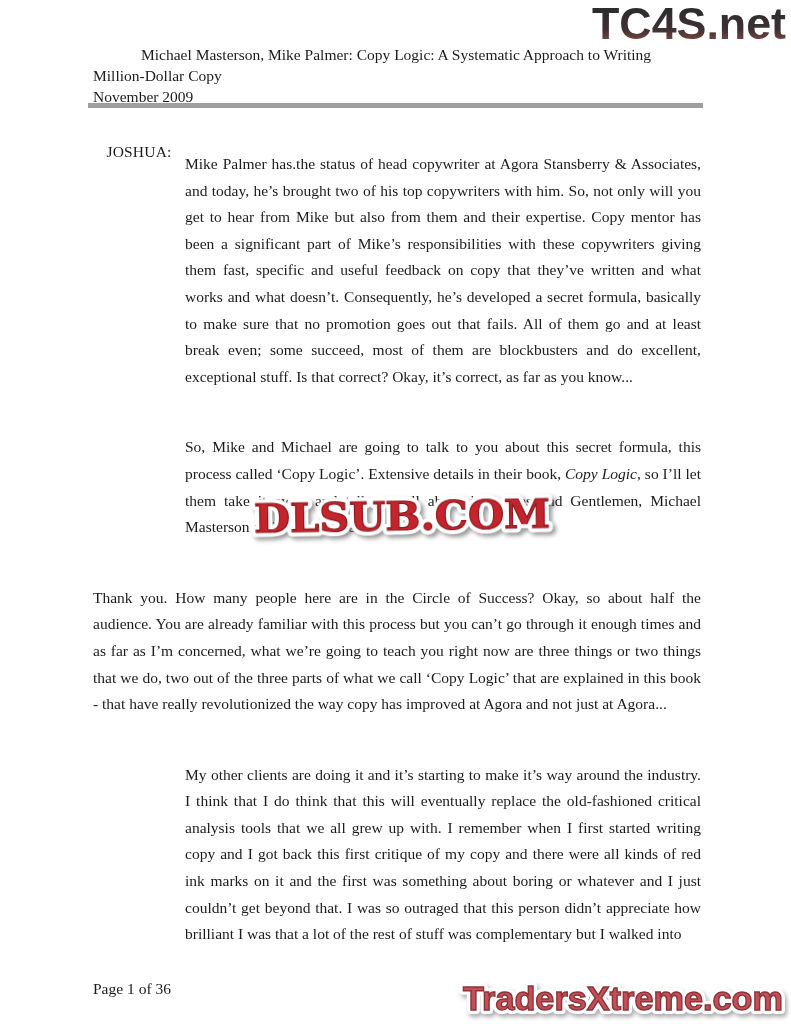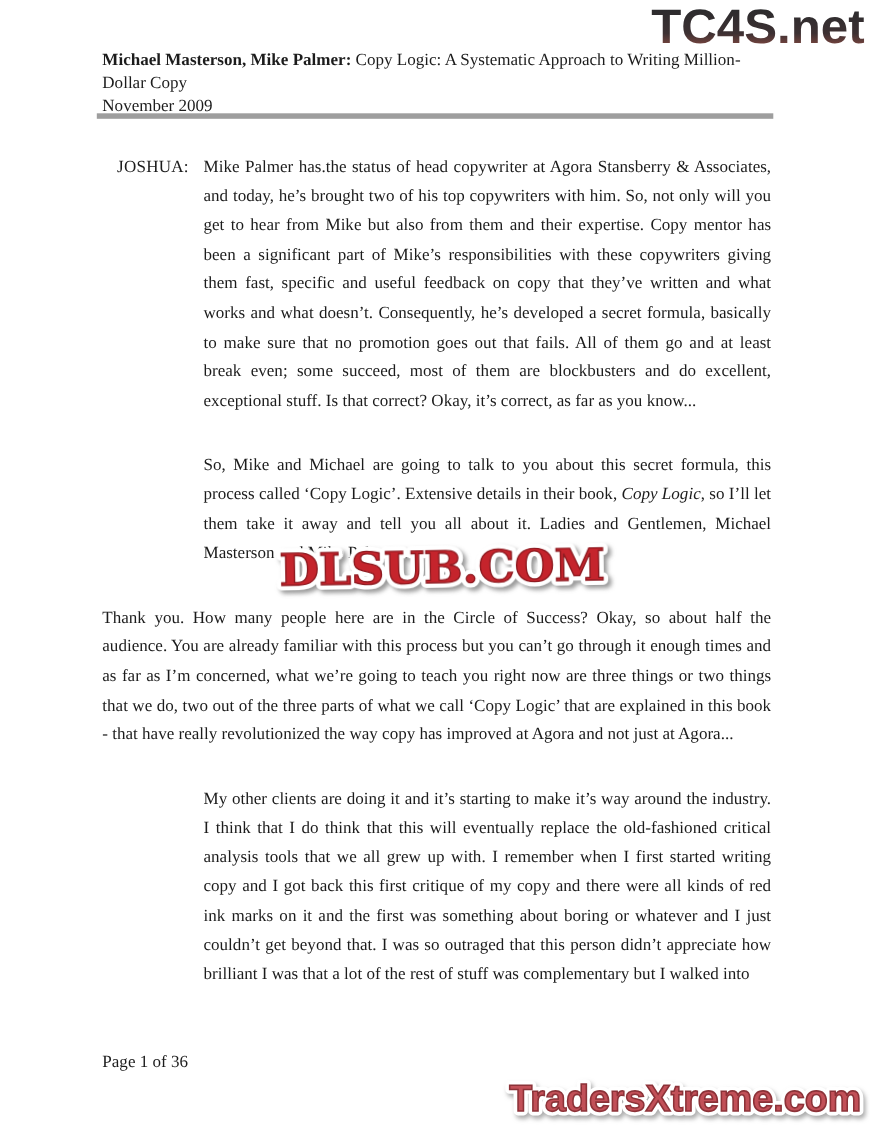--- a/index.html
+++ b/index.html
@@ -20,21 +20,21 @@
   }
 
   
   .header {
     position: absolute;
     left: 93px; top: 44px;
     width: 610px;
     font-size: 15.5px;
     line-height: 21px;
   }
-  .header .bold { font-weight: bold; }
+  .header .bold { font-weight: normal; margin-left: 48px; }
   .header .date-line { display: block; }
 
   .rule {
     position: absolute;
     left: 88px; top: 103px;
     width: 615px; height: 5px;
     background: #9e9e9e;
   }
 
   
@@ -52,36 +52,37 @@
     font-size: 15.5px;
     line-height: 26.6px;
     letter-spacing: 0.2px;
     text-align: center;
   }
   .para {
     flex: 1;
     text-align: justify;
     font-size: 15.5px;
     line-height: 26.6px;
+    margin-top: 12px;
   }
   .para .italic { font-style: italic; }
 
   
   .watermark {
     position: absolute;
     left: 249px; top: 486px;
     width: 310px; height: 56px;
     transform: rotate(-1deg);
     filter: drop-shadow(3px 3px 2px rgba(70,70,70,0.55));
   }
 
   
   .footer-page {
     position: absolute;
-    left: 93px; top: 957px;
+    left: 93px; top: 980px;
     font-size: 15.5px;
   }
   .bottom-logo {
     position: absolute;
     right: 2px; top: 978px;
     width: 330px; height: 42px;
     filter: drop-shadow(2px 3px 2px rgba(90,90,90,0.5));
   }
 </style>
 </head>

